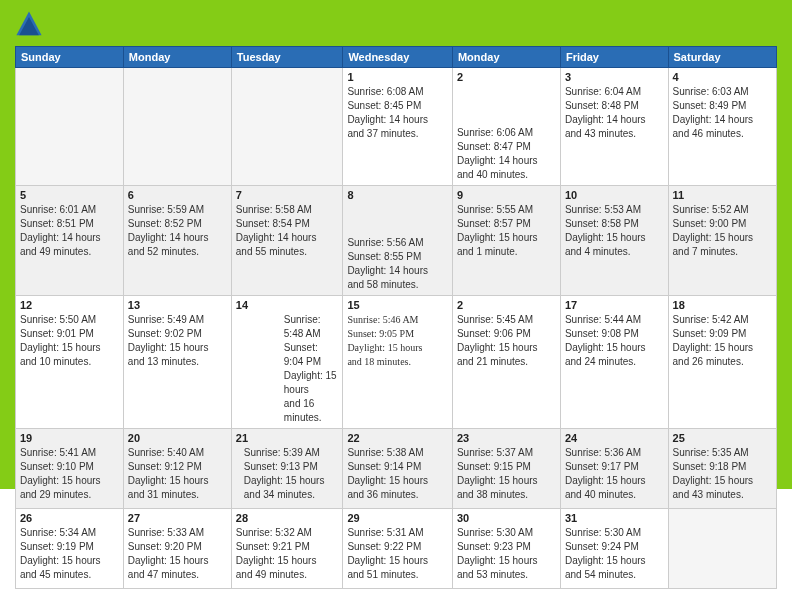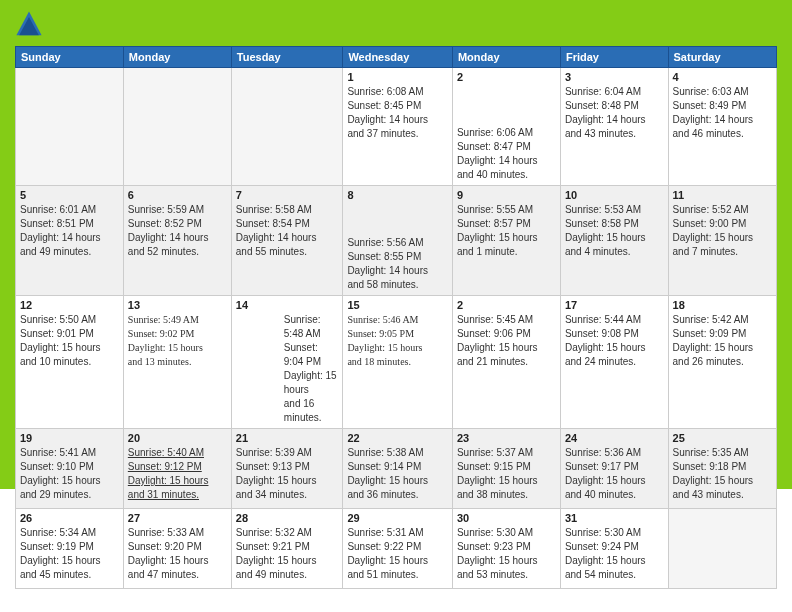--- a/index.html
+++ b/index.html
@@ -211,21 +211,21 @@
         <tr>
           <td>
             <div class="day-number">12</div>
             <div class="day-info" style="white-space: pre-line;">Sunrise: 5:50 AM
 Sunset: 9:01 PM
 Daylight: 15 hours
 and 10 minutes.</div>
           </td>
           <td>
             <div class="day-number">13</div>
-            <div class="day-info" style="white-space: pre-line; font-family: Liberation Serif, serif;">Sunrise: 5:49 AM
+            <div class="day-info" style="white-space: pre-line;">Sunrise: 5:49 AM
 Sunset: 9:02 PM
 Daylight: 15 hours
 and 13 minutes.</div>
           </td>
           <td>
             <div class="day-number">14</div>
             <div class="day-info" style="white-space: pre-line; margin-left: 48px;">Sunrise: 5:48 AM
 Sunset: 9:04 PM
 Daylight: 15 hours
 and 16 minutes.</div>
@@ -262,28 +262,28 @@
         <tr>
           <td class="shaded">
             <div class="day-number">19</div>
             <div class="day-info" style="white-space: pre-line;">Sunrise: 5:41 AM
 Sunset: 9:10 PM
 Daylight: 15 hours
 and 29 minutes.</div>
           </td>
           <td class="shaded">
             <div class="day-number">20</div>
-            <div class="day-info" style="white-space: pre-line; text-decoration: underline;">Sunrise: 5:40 AM
+            <div class="day-info" style="white-space: pre-line;">Sunrise: 5:40 AM
 Sunset: 9:12 PM
 Daylight: 15 hours
 and 31 minutes.</div>
           </td>
           <td class="shaded">
             <div class="day-number">21</div>
-            <div class="day-info" style="white-space: pre-line;">Sunrise: 5:39 AM
+            <div class="day-info" style="white-space: pre-line; margin-left: 8px;">Sunrise: 5:39 AM
 Sunset: 9:13 PM
 Daylight: 15 hours
 and 34 minutes.</div>
           </td>
           <td class="shaded">
             <div class="day-number">22</div>
             <div class="day-info" style="white-space: pre-line;">Sunrise: 5:38 AM
 Sunset: 9:14 PM
 Daylight: 15 hours
 and 36 minutes.</div>

